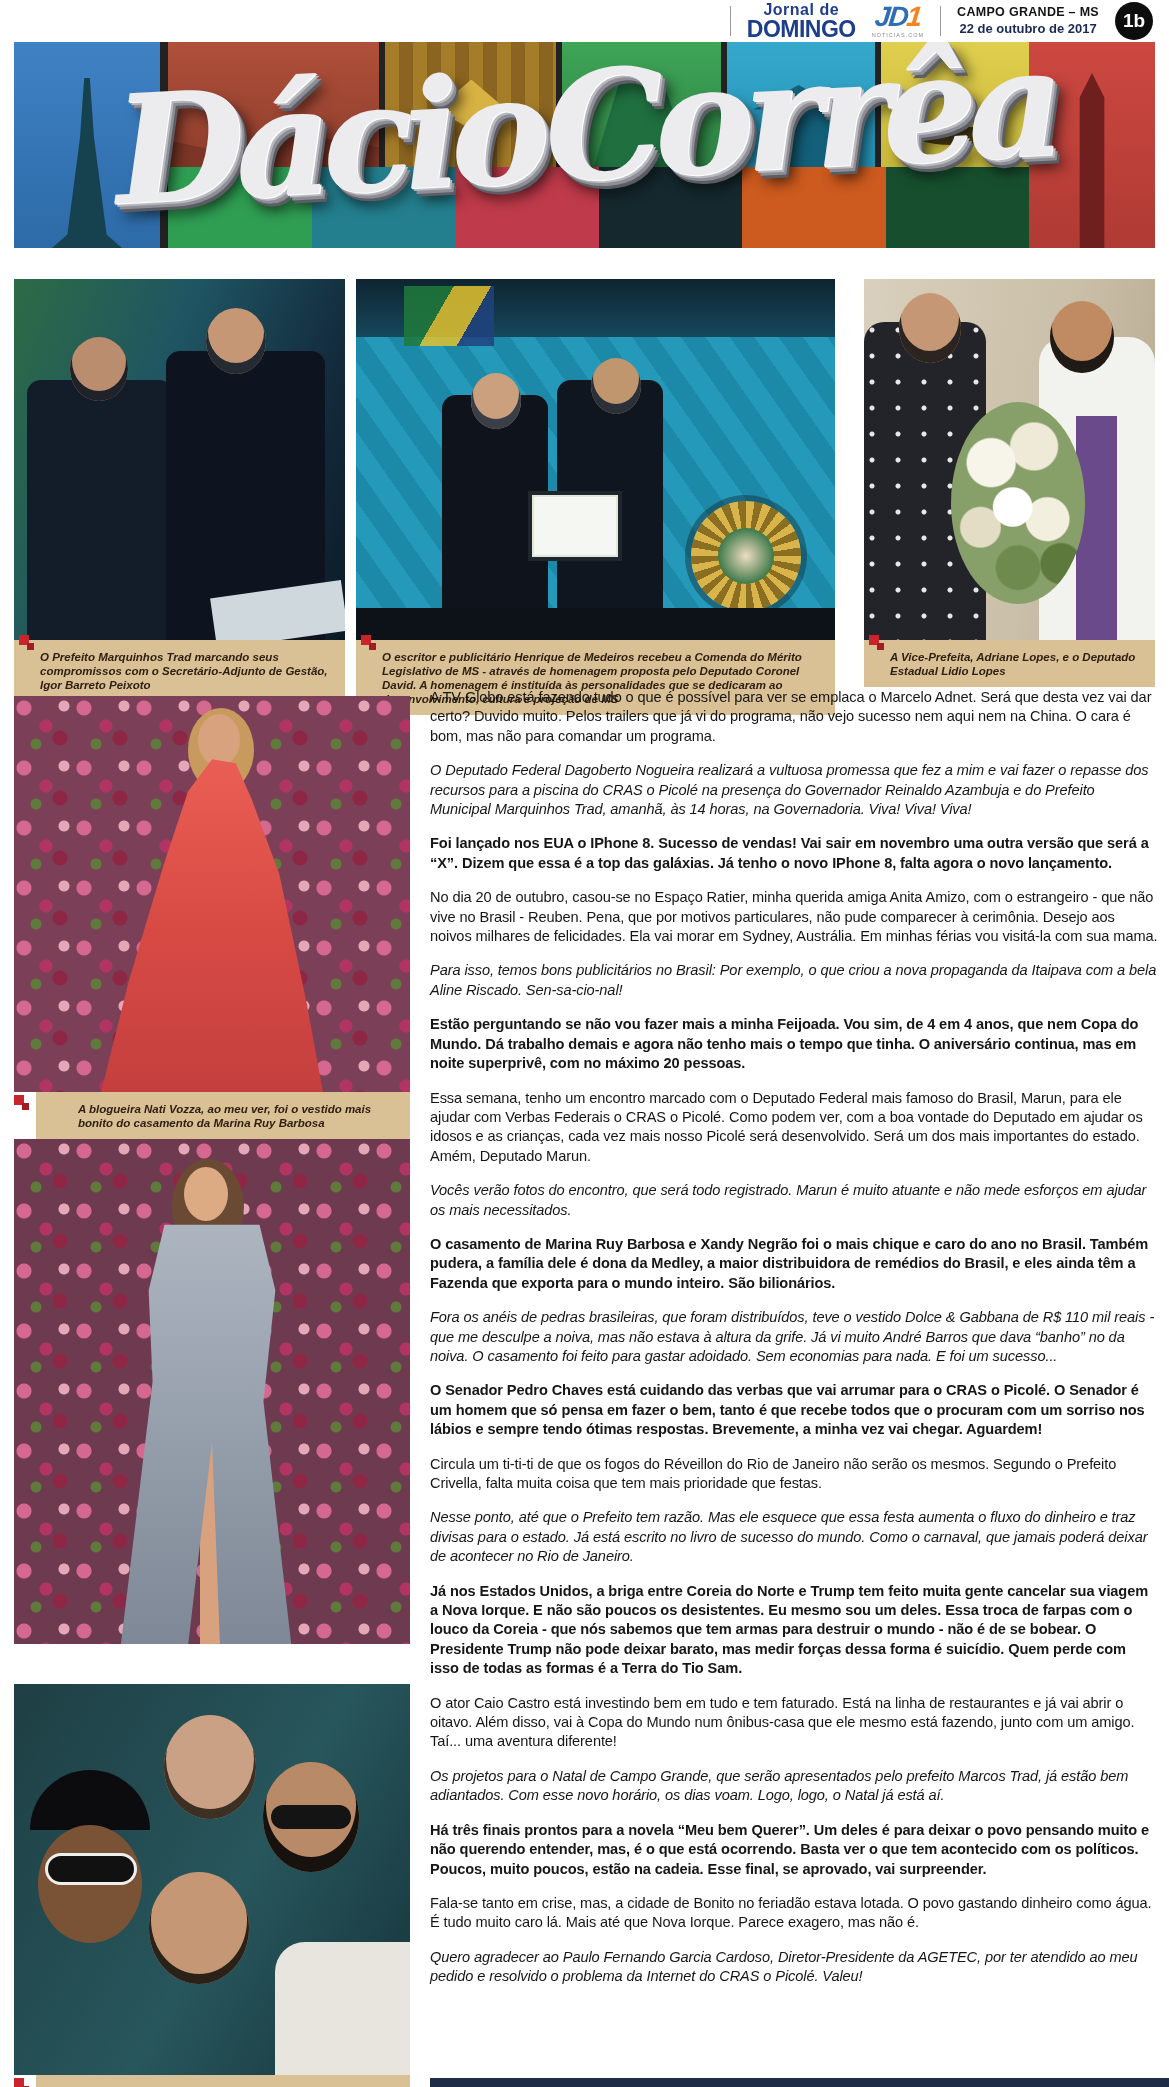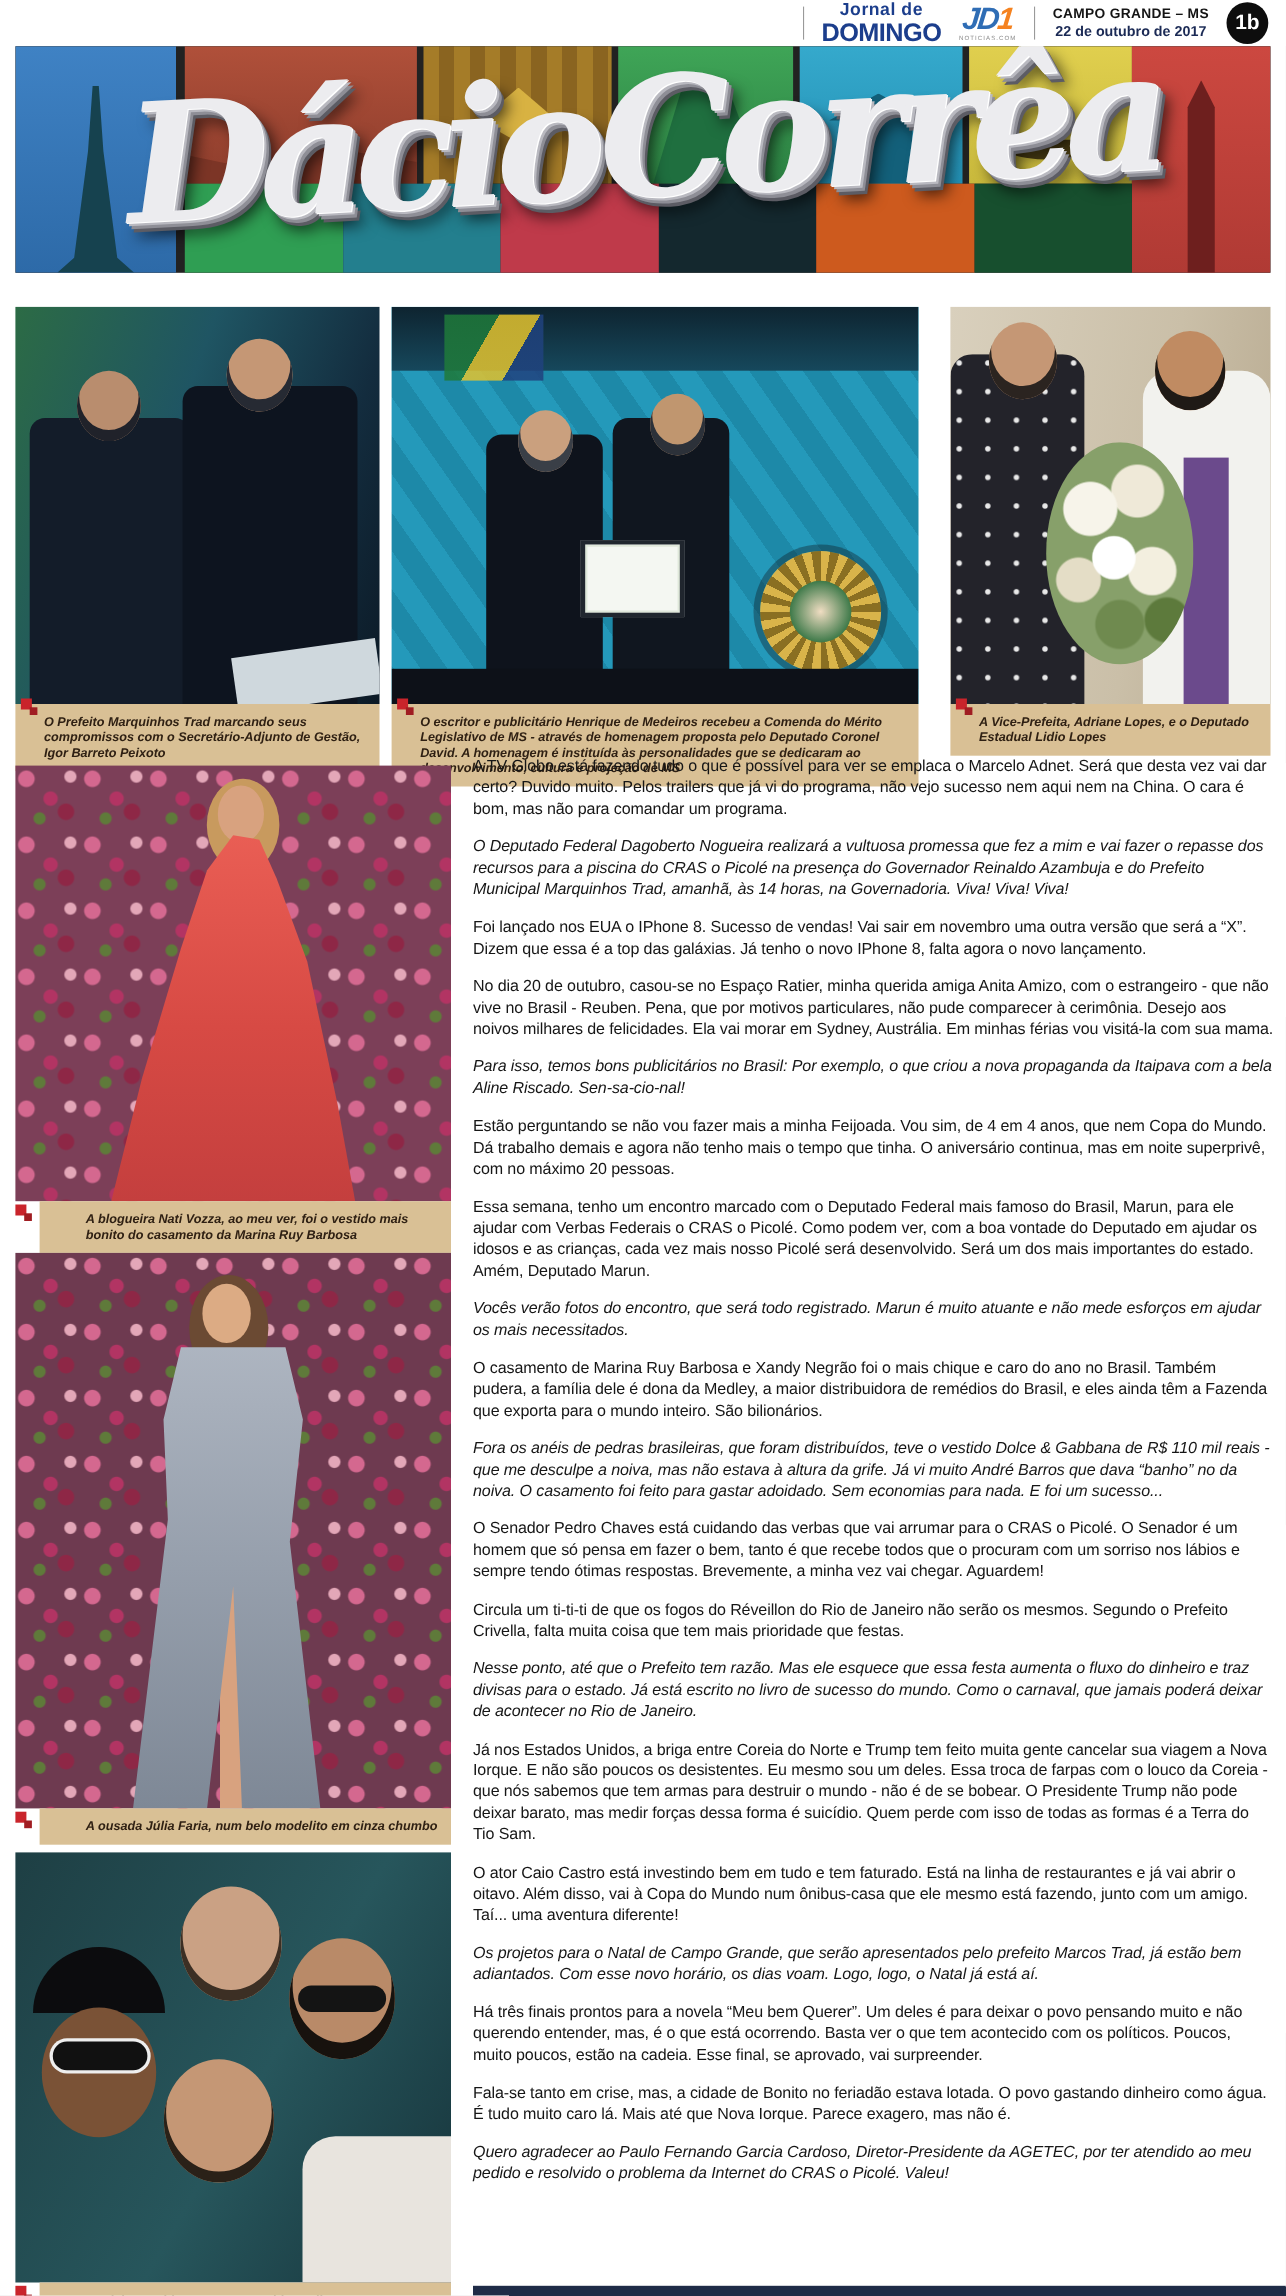--- a/index.html
+++ b/index.html
@@ -143,21 +143,21 @@
   .ph-selfie .f3{left:63%;top:20%;width:96px;height:110px;background:#b98a68;box-shadow:0 -12px 0 3px #17120e inset;}
   .ph-selfie .g3{position:absolute;left:65%;top:31%;width:80px;height:24px;border-radius:12px;background:#141414;}
   .ph-selfie .f4{left:34%;top:48%;width:100px;height:112px;background:#c59775;box-shadow:0 -8px 0 2px #2a2118 inset;}
   .ph-selfie .shirt-w{position:absolute;right:0;bottom:0;width:34%;height:34%;background:#e8e4de;border-radius:30px 0 0 0;}
 
   
   .col{position:absolute;left:430px;top:688px;width:728px;color:#161616;
        font-size:14.6px;line-height:19.4px;letter-spacing:-.1px;}
   .col p{margin:0 0 15px 0;}
   .p-ital{font-style:italic;}
-  .p-bold{font-weight:normal;}
+  .p-bold{font-weight:bold;}
 
   .botbar{position:absolute;left:430px;right:0;bottom:0;height:9px;background:#1f2c47;}
 </style>
 </head>
 <body>
 
 <div class="page">
 
   <div class="hdr">
     <div class="vline"></div>
@@ -282,27 +282,20 @@
       <span>A blogueira Nati Vozza, ao meu ver, foi o vestido mais bonito do casamento da Marina Ruy Barbosa</span>
     </div>
   </div>
 
   <div class="fig" style="left:14px;top:1115px;width:396px;">
     <div class="ph ph-julia wall">
       <div class="head hair"></div>
       <div class="head face"></div>
       <div class="leg"></div>
       <div class="dress"></div>
-    </div>
-    <div class="cap cap--offset">
-      <span class="mark">
-          <span class="sq1"></span>
-          <span class="sq2"></span>
-        </span>
-      <span>A ousada Júlia Faria, num belo modelito em cinza chumbo</span>
     </div>
   </div>
 
   <div class="fig" style="left:14px;top:1660px;width:396px;">
     <div class="ph ph-selfie">
       <div class="cap-hat"></div>
       <div class="head f1"></div>
       <div class="g1"></div>
       <div class="head f2"></div>
       <div class="head f3"></div>

